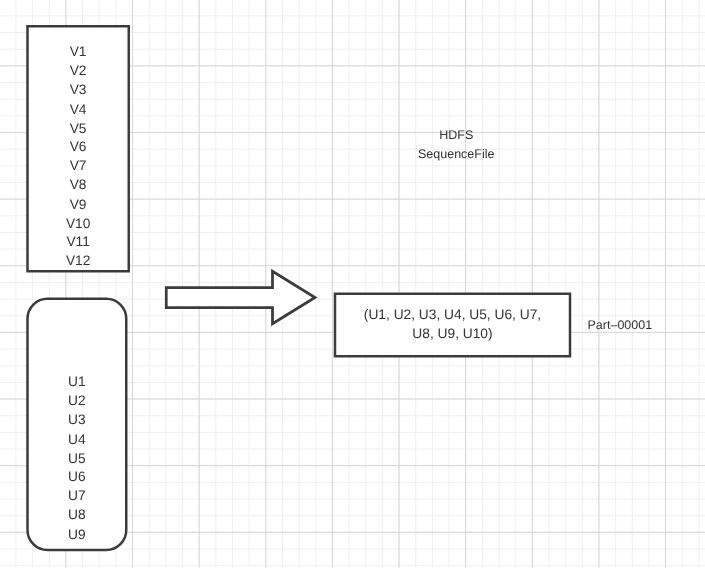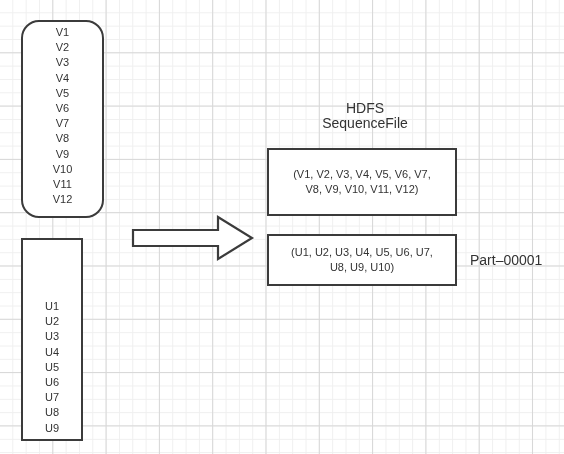--- a/index.html
+++ b/index.html
@@ -48,30 +48,30 @@
     white-space: pre-line;
   }
 
   
   #box-v-source {
     left: 21px;
     top: 20px;
     width: 83px;
     height: 198px;
     align-items: flex-start;
-    padding-top: 3px;
-    border-radius: 18px;
+    padding-top: 13px;
   }
   #box-u-source {
     left: 21px;
     top: 238px;
-    width: 62px;
+    width: 81px;
     height: 203px;
     align-items: flex-start;
     padding-top: 59px;
+    border-radius: 17px;
   }
 
   
   #box-part-00000 {
     left: 267px;
     top: 148px;
     width: 190px;
     height: 68px;
     padding: 0 8px;
   }
@@ -79,21 +79,21 @@
     left: 267px;
     top: 234px;
     width: 190px;
     height: 52px;
     padding: 0 8px;
   }
 
   
   .label {
     position: absolute;
-    font-size: 14px;
+    font-size: 10px;
     line-height: 15.2px;
     color: #333333;
     text-align: center;
     white-space: pre-line;
   }
   #label-hdfs-sequencefile {
     left: 305px;
     top: 101px;
     width: 120px;
   }
@@ -154,22 +154,20 @@
 
   <div id="arrow-transform">
     <svg viewBox="0 0 124 48" xmlns="http://www.w3.org/2000/svg">
       <polygon points="2,16 87,16 87,3 121,24 87,45 87,32 2,32" fill="#ffffff" stroke="#3b3b3b" stroke-width="2.2" stroke-linejoin="miter"></polygon>
     </svg>
   </div>
 
   <div class="label" id="label-hdfs-sequencefile">HDFS
 SequenceFile</div>
 
-  <div class="node" id="box-part-00000">(V1, V2, V3, V4, V5, V6, V7,
-V8, V9, V10, V11, V12)</div>
 
 
   <div class="node" id="box-part-00001">(U1, U2, U3, U4, U5, U6, U7,
 U8, U9, U10)</div>
 
   <div class="label" id="label-part-00001-name">Part‒00001</div>
 
 </div>
 
 </body></html>

